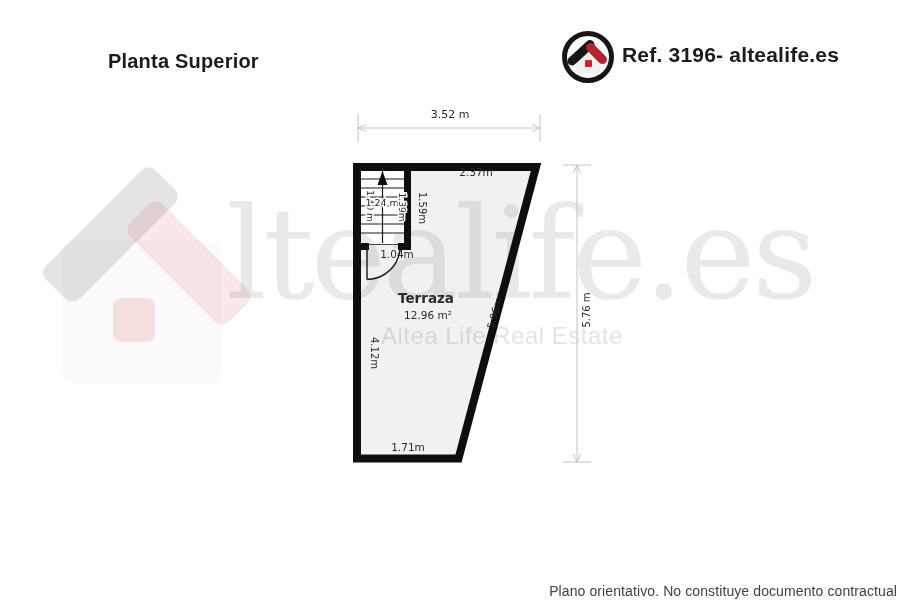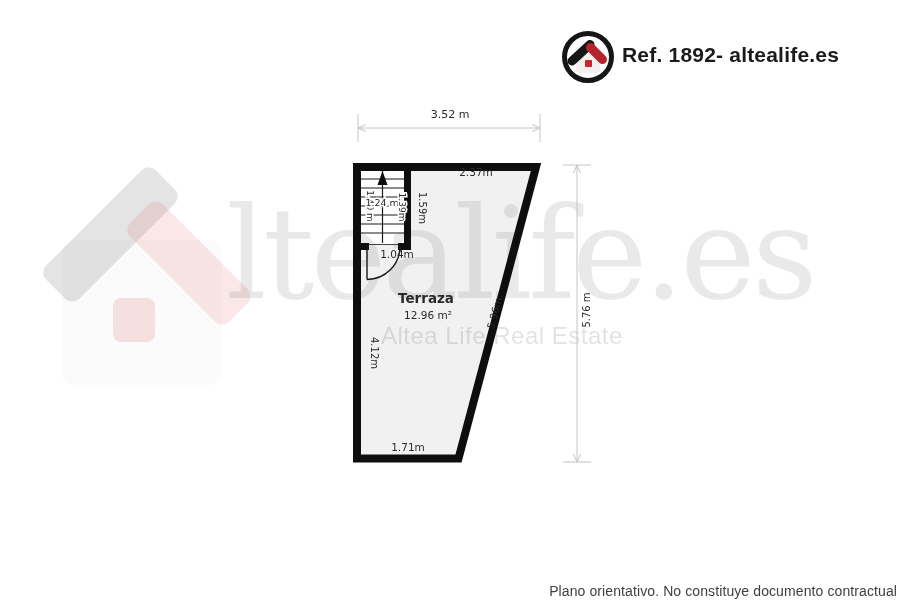--- a/index.html
+++ b/index.html
@@ -129,24 +129,25 @@
     <text x="397" y="258" font-size="10.5" text-anchor="middle">1.04m</text>
 
     <text x="426" y="303" font-size="13.5" font-weight="bold" text-anchor="middle" fill="#111111">Terraza</text>
     <text x="428" y="319" font-size="10.5" text-anchor="middle" fill="#333333">12.96 m²</text>
 
     <text x="498" y="314" font-size="10" text-anchor="middle" transform="rotate(-75 498 314)">5.96m</text>
     <text x="371" y="353" font-size="10" text-anchor="middle" transform="rotate(90 371 353)">4.12m</text>
     <text x="408" y="451" font-size="10.5" text-anchor="middle">1.71m</text>
   </svg>
 
+  <div class="plan-title">Planta Superior</div>
 
   <svg class="ref-logo" viewBox="0 0 52 52">
     <circle cx="26" cy="26" r="23.5" fill="#ffffff" stroke="#161616" stroke-width="5"></circle>
     <rect x="14" y="23" width="24" height="19" rx="3" fill="#f1f0ef"></rect>
     <line x1="10" y1="30" x2="28" y2="13.5" stroke="#161616" stroke-width="9" stroke-linecap="round"></line>
     <line x1="28.5" y1="16.5" x2="40.5" y2="28.5" stroke="#b5242c" stroke-width="9" stroke-linecap="round"></line>
     <rect x="23" y="29" width="7" height="7" rx="1" fill="#c8252c"></rect>
   </svg>
-  <div class="ref-text">Ref. 1892- altealife.es</div>
+  <div class="ref-text">Ref. 3196- altealife.es</div>
 
   <div class="footer-note">Plano orientativo. No constituye documento contractual</div>
 </div>
 
 </body></html>

